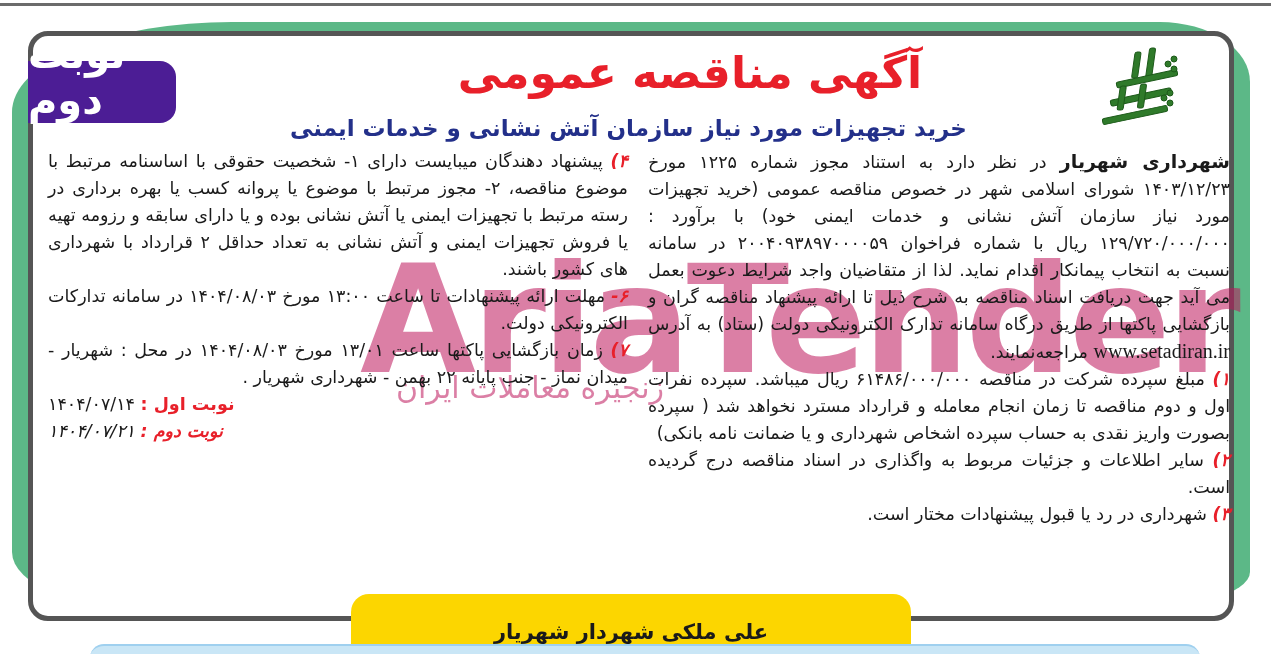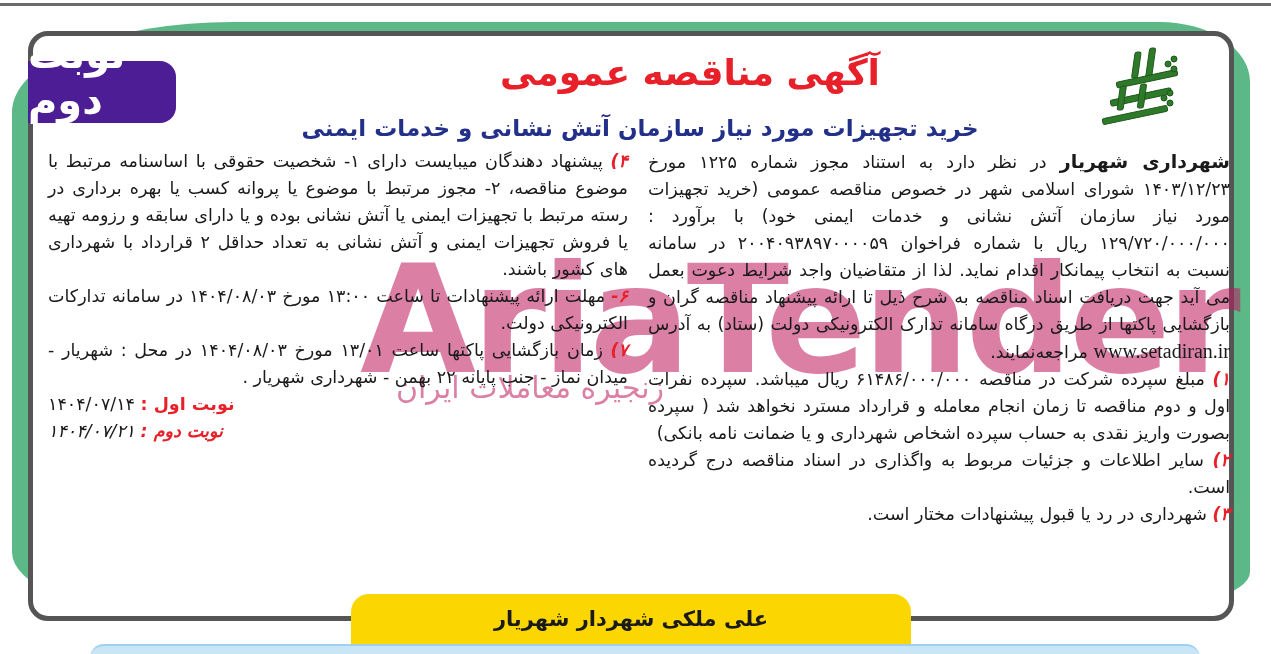--- a/index.html
+++ b/index.html
@@ -8,38 +8,38 @@
   .top-rule { position:absolute; left:0; top:3px; width:1271px; height:3px; background:#6b6b6b; }
   .green-band { position:absolute; left:12px; top:22px; width:1238px; height:590px;
                 background:#5cb887; border-radius:220px 90px 140px 150px / 90px 60px 40px 60px; }
   .frame { position:absolute; left:28px; top:31px; width:1206px; height:590px;
            background:#ffffff; border:5px solid #555555; border-radius:20px; box-sizing:border-box; }
   .badge { position:absolute; left:28px; top:61px; width:148px; height:62px; background:#4c1d95;
            border-radius:0 16px 16px 0; display:flex; align-items:flex-end; justify-content:center; }
   .badge span { color:#ffffff; font-weight:bold; font-size:40px; font-family:"DejaVu Sans", sans-serif; }
   .logo { position:absolute; left:1096px; top:46px; width:92px; height:80px; }
   .title { position:absolute; left:380px; top:38px; width:620px; text-align:center;
-           color:#e8202a; font-weight:bold; font-size:36px; line-height:70px; }
-  .subtitle { position:absolute; left:290px; top:110px; width:700px; text-align:center;
+           color:#e8202a; font-weight:bold; font-size:44px; line-height:70px; }
+  .subtitle { position:absolute; left:290px; top:110px; width:700px; text-align:left;
               color:#23308a; font-weight:bold; font-size:23px; line-height:36px; }
   .col { position:absolute; top:148px; direction:rtl; text-align:justify; color:#1a1a1a;
          font-size:17.5px; line-height:27px; }
   .col-right { left:648px; width:582px; }
   .col-left { left:40px; width:580px;margin-left:8px; }
   .col p { margin:0; }
   .num { color:#e8202a; font-weight:bold; font-style:italic; }
   .strong { font-weight:bold; font-size:19px; }
   .url { font-family:Liberation Serif, serif; font-size:20px; direction:ltr; unicode-bidi:embed; }
   .round-label { color:#e8202a; font-weight:bold; }
   .watermark { position:absolute; left:280px; top:245px; width:720px; height:170px; pointer-events:none;
                color:#be185d; opacity:0.55; font-family:"DejaVu Sans", sans-serif; font-weight:bold; }
   .wm-big { position:absolute; left:80px; top:0; font-size:150px; line-height:150px; letter-spacing:-4px; }
   .wm-small { position:absolute; left:116px; top:125px; font-size:30px; letter-spacing:22px; direction:rtl; font-weight:normal; }
   .footer-tab { position:absolute; left:351px; top:594px; width:560px; height:50px; background:#fcd600;
-                border-radius:18px 18px 0 0; display:flex; align-items:center; justify-content:center; }
+                border-radius:18px 18px 0 0; display:flex; align-items:flex-end; justify-content:center; }
   .footer-tab span { font-weight:bold; font-size:21px; color:#1a1a1a; direction:rtl; }
   .blue-line { position:absolute; left:90px; top:644px; width:1110px; height:12px; background:#c9e6f6;
                border-top:2px solid #9fd0ef; border-radius:14px 14px 0 0; }
 </style>
 </head>
 <body>
 
 <div class="top-rule"></div>
 <div class="green-band"></div>
 <div class="frame"></div>

